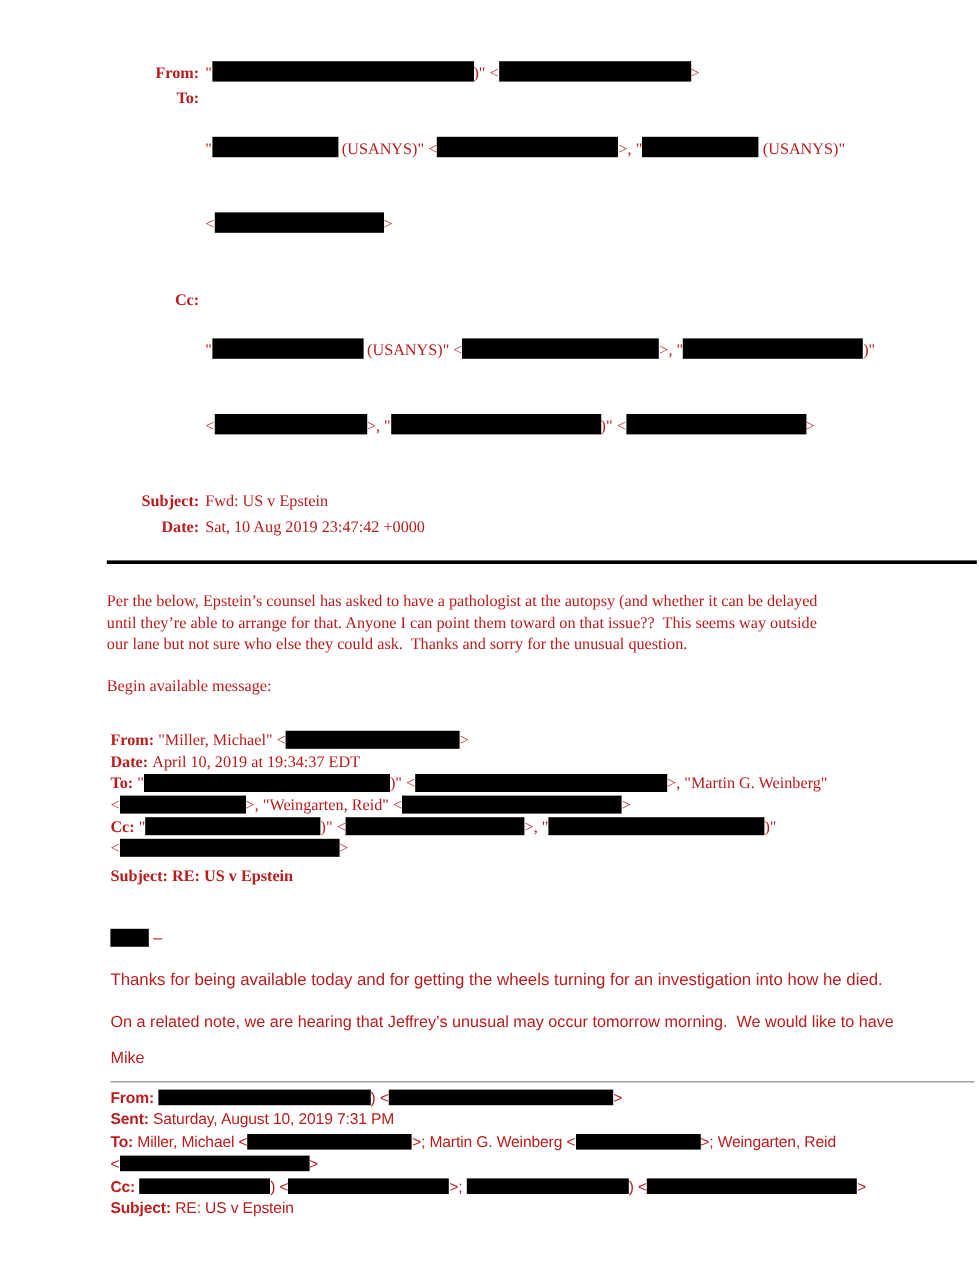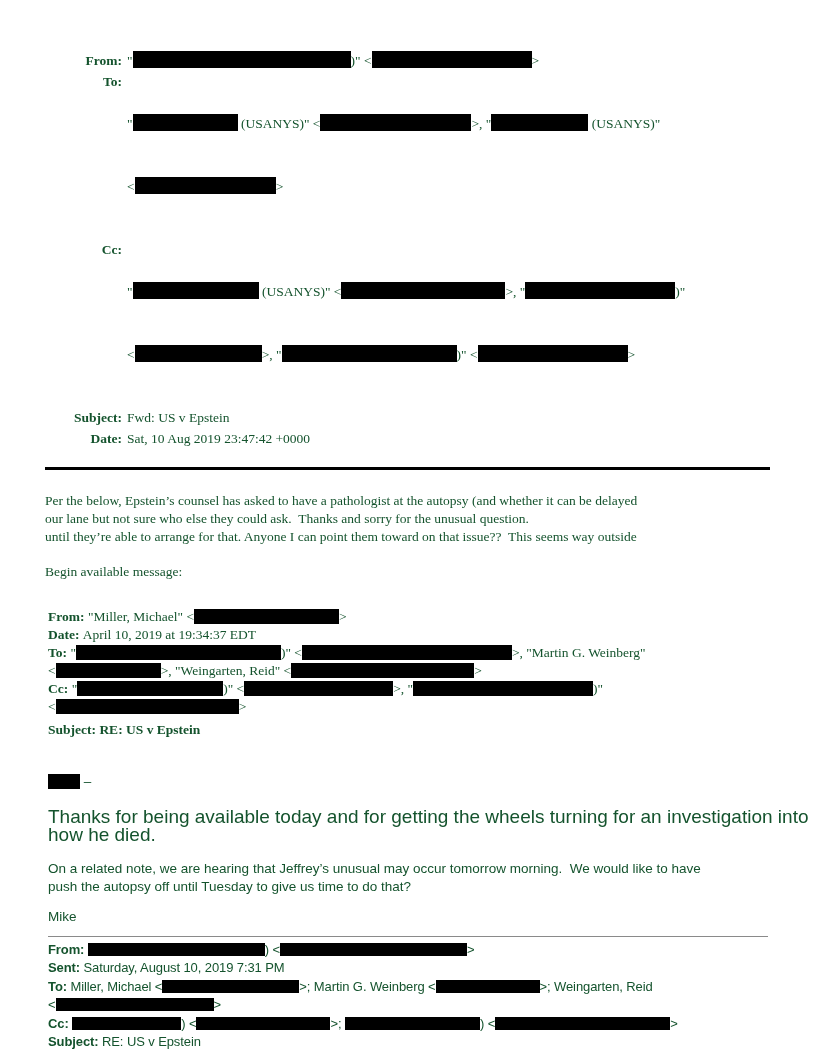--- a/index.html
+++ b/index.html
@@ -1,19 +1,19 @@
 <!DOCTYPE html>
 <html><head>
 <meta charset="utf-8">
 <style>
   * { margin:0; padding:0; box-sizing:border-box; }
   html,body { background:#fff; }
   .page {
     position:relative; width:816px; height:1056px; background:#ffffff;
-    overflow:hidden; font-family:"Liberation Serif","DejaVu Serif",serif; color:#14532d;
+    overflow:hidden; font-family:"Liberation Serif","DejaVu Serif",serif; color:#b91c1c;padding-left:44px;
   }
   
   .h1 { padding-top:50px; padding-left:45px; font-size:13.5px; line-height:21px; }
   .h1-row { display:flex; }
   .h1-label { width:77px; text-align:right; font-weight:bold; flex:0 0 77px; }
   .h1-val { margin-left:5px; white-space:pre-wrap; }
   .h1 .redact { height:17px; vertical-align:-3px; }
   
   .rule-thick { margin:18px 0 0 45px; width:725px; height:3px; background:#000; }
   .rule-thin  { margin:10px 0 0 48px; width:720px; height:1px; background:#8a8a8a; }
@@ -23,21 +23,21 @@
   
   .fwdh { margin:27px 0 0 48px; font-size:13.5px; line-height:18px; }
   .fwdh .lbl { font-weight:bold; }
   .fwdh-line { white-space:pre-wrap; }
   .fwdh .redact { height:15px; vertical-align:-3px; }
   .fwdh-subject { margin-top:5px; font-weight:bold; }
   
   .sans { font-family:"Liberation Sans","DejaVu Sans",sans-serif; }
   .greeting1 { margin:34px 0 0 48px; font-size:13.5px; line-height:18px; white-space:pre-wrap; }
   .greeting1 .redact { height:15px; vertical-align:-3px; }
-  .thanks { margin:17px 0 0 48px; font-size:19px; line-height:17.5px; white-space:pre-wrap; }
+  .thanks { margin:17px 0 0 48px; font-size:14px; line-height:17.5px; white-space:pre-wrap; }
   .par2 { margin:17px 0 0 48px; font-size:13.5px; line-height:17.5px; white-space:pre-wrap; }
   .mike-sig { margin:13px 4px 0 48px; font-size:13.5px; line-height:17.5px; }
   
   .both { margin:4px 0 0 48px; font-size:13px; line-height:18.5px; letter-spacing:-0.1px; }
   .both .lbl { font-weight:bold; }
   .both-line { white-space:pre-wrap; }
   .both .redact { height:13px; vertical-align:-2px; }
   
   .redact { display:inline-block; background:#000; }
 </style>
@@ -70,36 +70,36 @@
       <div class="h1-val">Fwd: US v Epstein</div>
     </div>
     <div class="h1-row">
       <div class="h1-label">Date:</div>
       <div class="h1-val">Sat, 10 Aug 2019 23:47:42 +0000</div>
     </div>
   </div>
 
   <div class="rule-thick"></div>
 
-  <div class="intro"><div>Per the below, Epstein’s counsel has asked to have a pathologist at the autopsy (and whether it can be delayed</div><div>our lane but not sure who else they could ask.  Thanks and sorry for the unusual question.</div><div>until they’re able to arrange for that. Anyone I can point them toward on that issue??  This seems way outside</div></div>
+  <div class="intro"><div>Per the below, Epstein’s counsel has asked to have a pathologist at the autopsy (and whether it can be delayed</div><div>until they’re able to arrange for that. Anyone I can point them toward on that issue??  This seems way outside</div><div>our lane but not sure who else they could ask.  Thanks and sorry for the unusual question.</div></div>
   <div class="begin-fwd">Begin available message:</div>
 
   <div class="fwdh">
     <div class="fwdh-line"><span class="lbl">From: </span><span><span>"Miller, Michael" &lt;</span><span class="redact" style="width: 145px;"></span><span>&gt;</span></span></div>
     <div class="fwdh-line"><span class="lbl">Date: </span><span>April 10, 2019 at 19:34:37 EDT</span></div>
     <div class="fwdh-line"><span class="lbl">To: </span><span><span>"</span><span class="redact" style="width: 205px;"></span><span>)" &lt;</span><span class="redact" style="width: 210px;"></span><span>&gt;, "Martin G. Weinberg"</span></span></div>
     <div class="fwdh-line"><span>&lt;</span><span class="redact" style="width: 105px;"></span><span>&gt;, "Weingarten, Reid" &lt;</span><span class="redact" style="width: 183px;"></span><span>&gt;</span></div>
     <div class="fwdh-line"><span class="lbl">Cc: </span><span><span>"</span><span class="redact" style="width: 146px;"></span><span>)" &lt;</span><span class="redact" style="width: 149px;"></span><span>&gt;, "</span><span class="redact" style="width: 180px;"></span><span>)"</span></span></div>
     <div class="fwdh-line"><span>&lt;</span><span class="redact" style="width: 183px;"></span><span>&gt;</span></div>
     <div class="fwdh-line fwdh-subject"><span class="lbl">Subject: </span><span>RE: US v Epstein</span></div>
   </div>
 
   <div class="greeting1 sans"><span class="redact" style="width: 32px;"></span><span> –</span></div>
   <div class="thanks sans">Thanks for being available today and for getting the wheels turning for an investigation into how he died.</div>
-  <div class="par2 sans"><div>On a related note, we are hearing that Jeffrey’s unusual may occur tomorrow morning.  We would like to have</div><div>push the autopsy off until Tuesday to give us time to do that?</div></div>
+  <div class="par2 sans"><div>On a related note, we are hearing that Jeffrey’s unusual may occur tomorrow morning.  We would like to have</div></div>
   <div class="mike-sig sans">Mike</div>
 
   <div class="rule-thin"></div>
 
   <div class="both sans">
     <div class="both-line"><span class="lbl">From: </span><span><span class="redact" style="width: 177px;"></span><span>) &lt;</span><span class="redact" style="width: 187px;"></span><span>&gt;</span></span></div>
     <div class="both-line"><span class="lbl">Sent: </span><span>Saturday, August 10, 2019 7:31 PM</span></div>
     <div class="both-line"><span class="lbl">To: </span><span><span>Miller, Michael &lt;</span><span class="redact" style="width: 137px;"></span><span>&gt;; Martin G. Weinberg &lt;</span><span class="redact" style="width: 104px;"></span><span>&gt;; Weingarten, Reid</span></span></div>
     <div class="both-line"><span>&lt;</span><span class="redact" style="width: 158px;"></span><span>&gt;</span></div>
     <div class="both-line"><span class="lbl">Cc: </span><span><span class="redact" style="width: 109px;"></span><span>) &lt;</span><span class="redact" style="width: 134px;"></span><span>&gt;; </span><span class="redact" style="width: 135px;"></span><span>) &lt;</span><span class="redact" style="width: 175px;"></span><span>&gt;</span></span></div>

